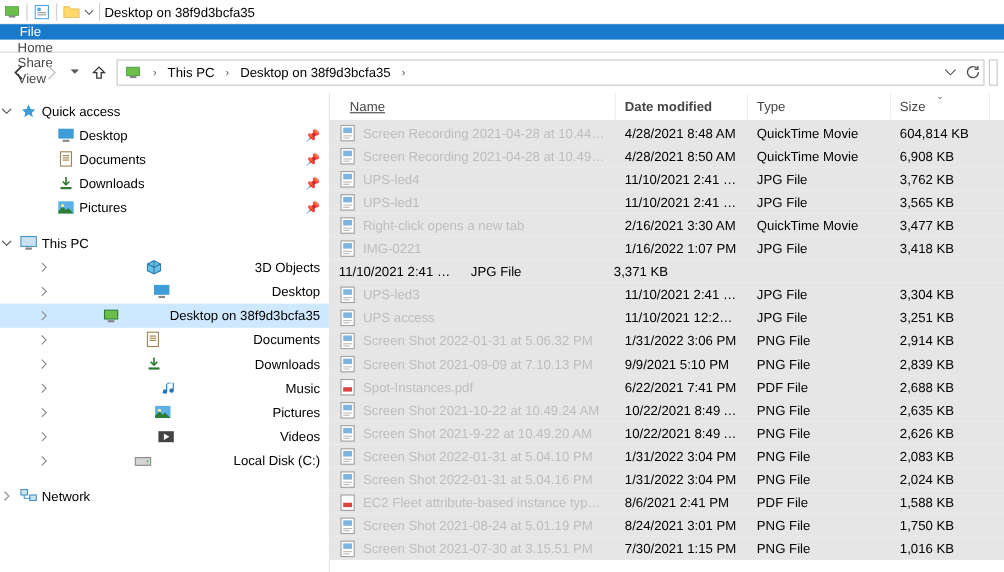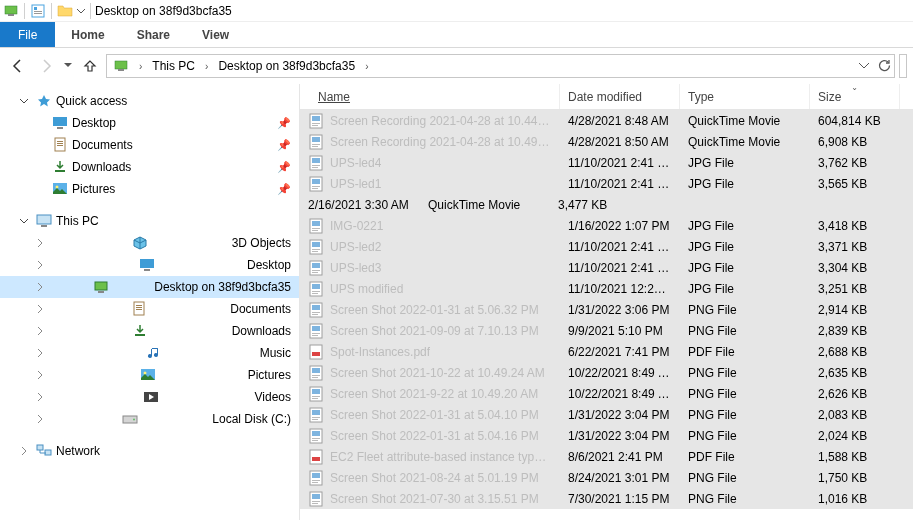--- a/index.html
+++ b/index.html
@@ -7,24 +7,24 @@
 
   
   .titlebar { height: 22px; display: flex; align-items: center; padding: 0 2px; border-bottom: 1px solid #eee; }
   .titlebar .qat { display: flex; align-items: center; gap: 2px; }
   .titlebar .qat-icon { width: 18px; height: 18px; display: flex; align-items: center; justify-content: center; }
   .titlebar .sep { width: 1px; height: 16px; background: #d0d0d0; margin: 0 2px; }
   .titlebar .folder-icon { width: 18px; height: 18px; }
   .titlebar .title { margin-left: 2px; }
 
   
-  .ribbon { height: 26px; display: flex; align-items: stretch; border-bottom: 1px solid #d9d9d9; }
+  .ribbon { height: 26px; display: flex; align-items: stretch; border-bottom: 1px solid #d9d9d9; flex-direction: column; }
   .ribbon .tab { padding: 0 16px; display: flex; align-items: center; cursor: pointer; }
   .ribbon .tab-file { background: #1979ca; color: #fff; padding: 0 18px; }
-  .ribbon .tab.normal { color: #444; font-weight: bold; }
+  .ribbon .tab.normal { color: #444; }
 
   
   .navbar { height: 36px; display: flex; align-items: center; gap: 4px; padding: 4px 6px; }
   .navbtn { width: 24px; height: 24px; display: flex; align-items: center; justify-content: center; color: #555; }
   .navbtn.disabled { color: #bbb; }
   .addr { flex: 1; height: 24px; border: 1px solid #c7c7c7; display: flex; align-items: center; padding: 0 2px; gap: 2px; position: relative; }
   .addr .seg { display: flex; align-items: center; padding: 0 4px; height: 100%; gap: 4px; }
   .addr .chev { color: #555; font-size: 10px; padding: 0 4px; }
   .addr .pcicon { width: 16px; height: 16px; }
   .addr-right { position: absolute; right: 2px; display: flex; align-items: center; gap: 4px; }
@@ -36,29 +36,29 @@
   .navpane { width: 300px; border-right: 1px solid #e5e5e5; overflow: hidden; padding-top: 6px; }
   .detailpane { flex: 1; overflow: hidden; }
 
   
   .tree { list-style: none; }
   .tree-row { display: flex; align-items: center; height: 22px; padding-right: 8px; gap: 4px; cursor: pointer; }
   .tree-row .exp { width: 12px; height: 12px; display: flex; align-items: center; justify-content: center; color: #666; margin-right: 2px;}
   .tree-row .icon { width: 16px; height: 16px; display: flex; align-items: center; justify-content: center; }
   .tree-row.selected { background: #cde8ff; }
   .pin { margin-left: auto; color: #6b6b6b; font-size: 11px; }
-  .d0 { padding-left: 18px; }
+  .d0 { padding-left: 0; }
   .d1 { padding-left: 34px; justify-content: space-between; }
 
   
   .colhdr { display: flex; height: 26px; border-bottom: 1px solid #e5e5e5; align-items: stretch; color: #444; }
   .colhdr .col { display: flex; align-items: center; padding: 0 8px; border-right: 1px solid #eee; position: relative; }
   .colhdr .sort { position: absolute; top: -1px; left: 50%; transform: translateX(-50%); font-size: 8px; color: #555; }
   .col-name { flex: 0 0 260px; padding-left: 18px !important; text-decoration: underline; }
-  .col-date { flex: 0 0 120px; }
+  .col-date { flex: 0 0 120px; font-weight: bold; }
   .col-type { flex: 0 0 130px; }
   .col-size { flex: 0 0 90px; justify-content: flex-start; }
 
   
   .filelist { }
   .filerow { display: flex; height: 21px; align-items: center; }
   .filerow.sel { background: #e6e6e6; }
   .cell { padding: 0 8px; overflow: hidden; white-space: nowrap; text-overflow: ellipsis; }
   .c-name { flex: 0 0 260px; display: flex; align-items: center; gap: 6px; }
   .c-name .ficon { width: 16px; height: 16px; display:flex; align-items:center; justify-content:center; flex-shrink:0; }
@@ -467,20 +467,31 @@
                 <rect x="3" y="12" width="6" height="1" fill="#bbb"></rect>
               </svg>
             </span>
             <span class="ftxt">UPS-led1</span>
           </div>
           <div class="cell c-date">11/10/2021 2:41 PM</div>
           <div class="cell c-type">JPG File</div>
           <div class="cell c-size">3,565 KB</div>
         </div>
         <div class="filerow sel">
+          <div class="cell c-name">
+            <span class="ficon">
+              <svg width="14" height="16">
+                <rect x="1" y="1" width="12" height="14" fill="#fff" stroke="#9e9e9e"></rect>
+                <rect x="3" y="3" width="8" height="5" fill="#7eb4df"></rect>
+                <rect x="3" y="10" width="8" height="1" fill="#bbb"></rect>
+                <rect x="3" y="12" width="6" height="1" fill="#bbb"></rect>
+              </svg>
+            </span>
+            <span class="ftxt">Right-click opens a new tab</span>
+          </div>
           <div class="cell c-date">2/16/2021 3:30 AM</div>
           <div class="cell c-type">QuickTime Movie</div>
           <div class="cell c-size">3,477 KB</div>
         </div>
         <div class="filerow sel">
           <div class="cell c-name">
             <span class="ficon">
               <svg width="14" height="16">
                 <rect x="1" y="1" width="12" height="14" fill="#fff" stroke="#9e9e9e"></rect>
                 <rect x="3" y="3" width="8" height="5" fill="#7eb4df"></rect>
@@ -488,31 +499,20 @@
                 <rect x="3" y="12" width="6" height="1" fill="#bbb"></rect>
               </svg>
             </span>
             <span class="ftxt">IMG-0221</span>
           </div>
           <div class="cell c-date">1/16/2022 1:07 PM</div>
           <div class="cell c-type">JPG File</div>
           <div class="cell c-size">3,418 KB</div>
         </div>
         <div class="filerow sel">
-          <div class="cell c-name">
-            <span class="ficon">
-              <svg width="14" height="16">
-                <rect x="1" y="1" width="12" height="14" fill="#fff" stroke="#9e9e9e"></rect>
-                <rect x="3" y="3" width="8" height="5" fill="#7eb4df"></rect>
-                <rect x="3" y="10" width="8" height="1" fill="#bbb"></rect>
-                <rect x="3" y="12" width="6" height="1" fill="#bbb"></rect>
-              </svg>
-            </span>
-            <span class="ftxt">UPS-led2</span>
-          </div>
           <div class="cell c-date">11/10/2021 2:41 PM</div>
           <div class="cell c-type">JPG File</div>
           <div class="cell c-size">3,371 KB</div>
         </div>
         <div class="filerow sel">
           <div class="cell c-name">
             <span class="ficon">
               <svg width="14" height="16">
                 <rect x="1" y="1" width="12" height="14" fill="#fff" stroke="#9e9e9e"></rect>
                 <rect x="3" y="3" width="8" height="5" fill="#7eb4df"></rect>
@@ -529,21 +529,21 @@
         <div class="filerow sel">
           <div class="cell c-name">
             <span class="ficon">
               <svg width="14" height="16">
                 <rect x="1" y="1" width="12" height="14" fill="#fff" stroke="#9e9e9e"></rect>
                 <rect x="3" y="3" width="8" height="5" fill="#7eb4df"></rect>
                 <rect x="3" y="10" width="8" height="1" fill="#bbb"></rect>
                 <rect x="3" y="12" width="6" height="1" fill="#bbb"></rect>
               </svg>
             </span>
-            <span class="ftxt">UPS modified</span>
+            <span class="ftxt">UPS access</span>
           </div>
           <div class="cell c-date">11/10/2021 12:21 ...</div>
           <div class="cell c-type">JPG File</div>
           <div class="cell c-size">3,251 KB</div>
         </div>
         <div class="filerow sel">
           <div class="cell c-name">
             <span class="ficon">
               <svg width="14" height="16">
                 <rect x="1" y="1" width="12" height="14" fill="#fff" stroke="#9e9e9e"></rect>

